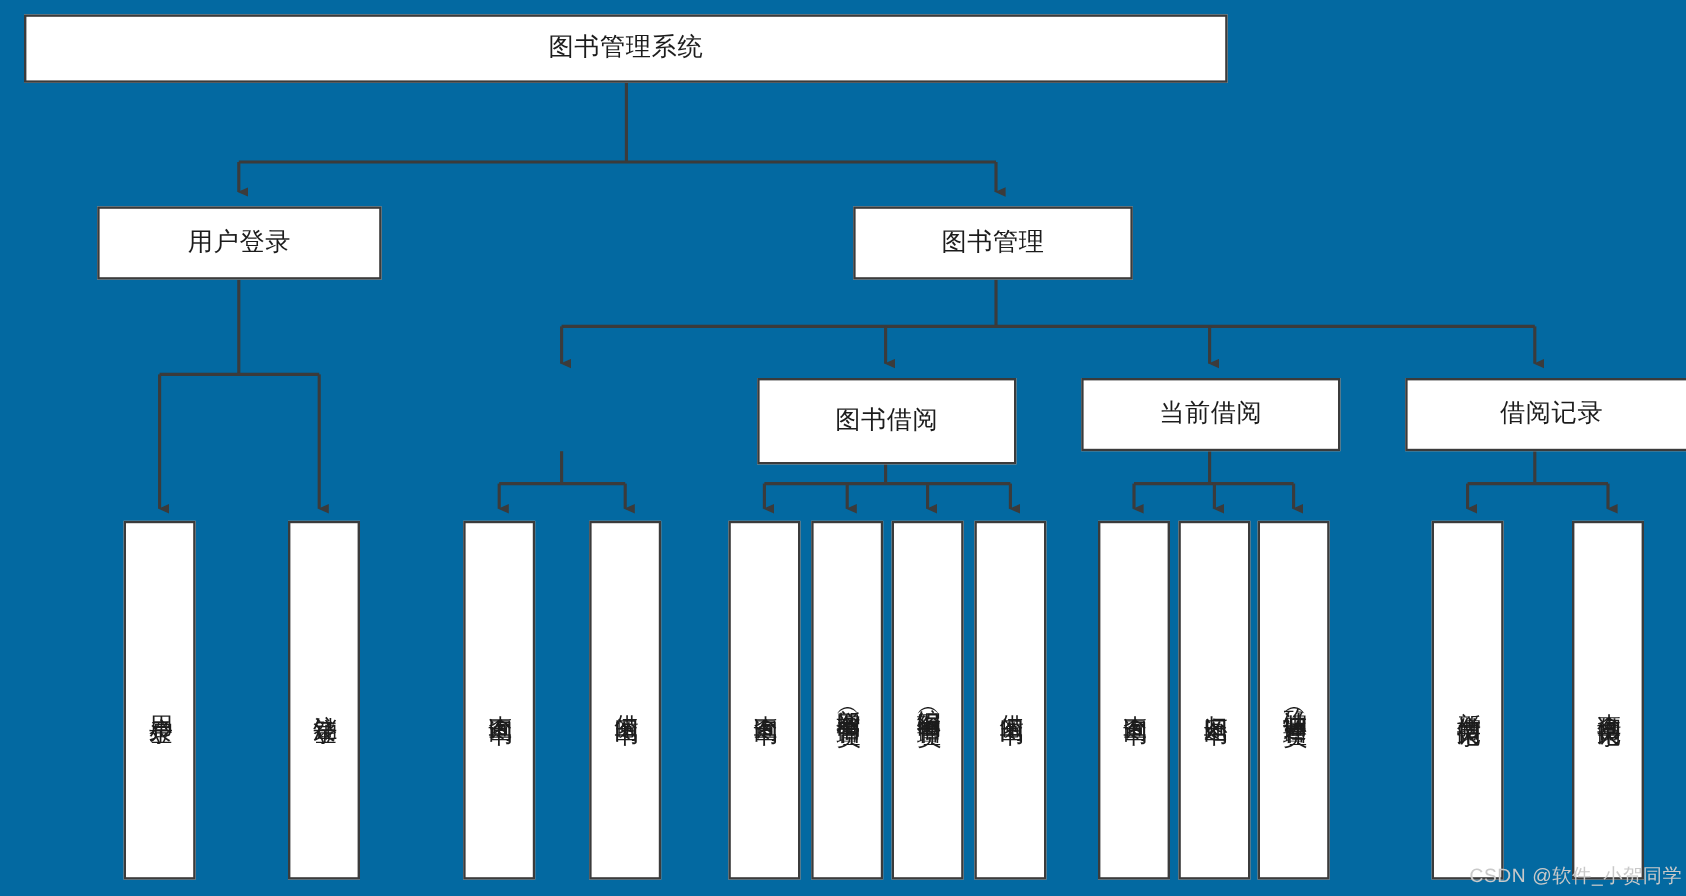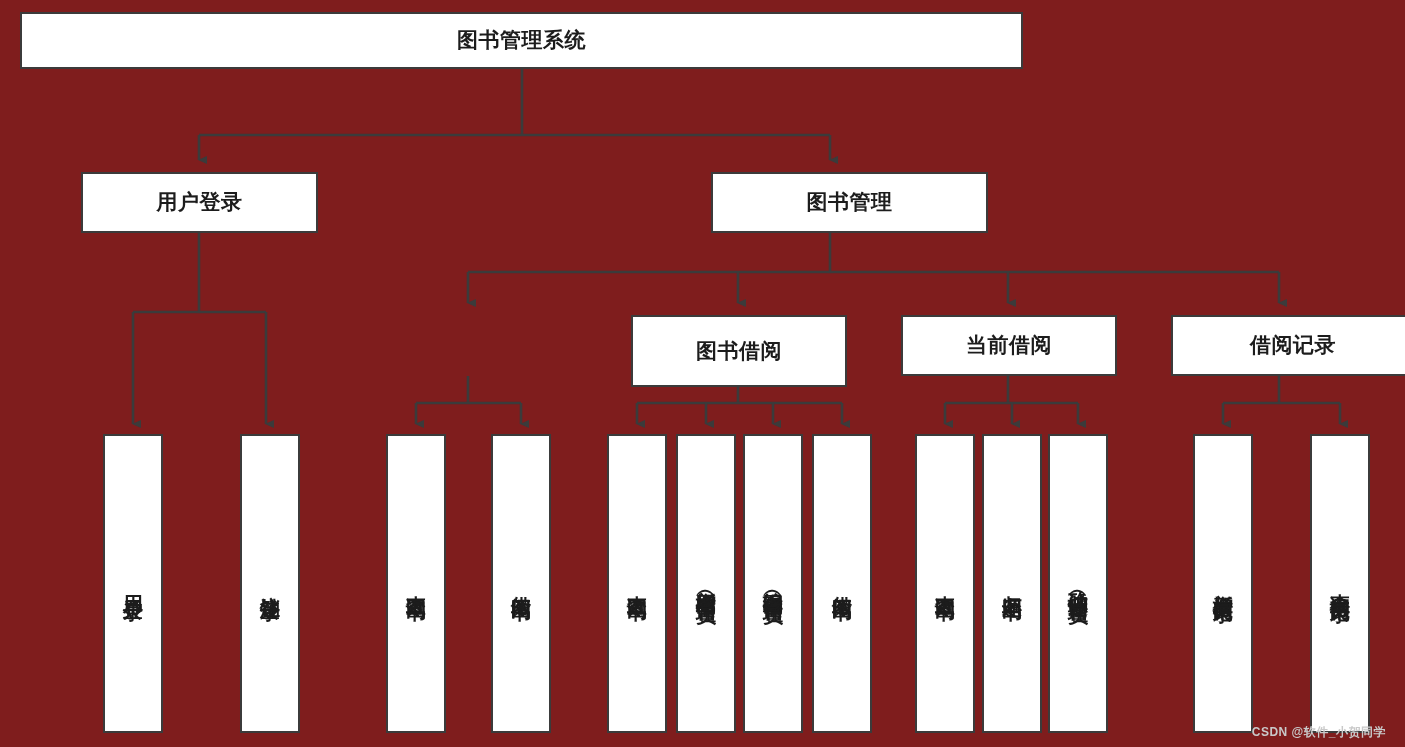--- a/index.html
+++ b/index.html
@@ -8,23 +8,22 @@
     padding: 0;
     background: #ffffff;
   }
   body {
     font-family: "Liberation Sans", "DejaVu Sans", sans-serif;
   }
   #canvas {
     position: relative;
     width: 1405px;
     height: 747px;
-    background: #7f1d1d;
+    background: #0369a1;
     overflow: hidden;
-    font-weight: bold;
   }
   svg.edges {
     position: absolute;
     left: 0;
     top: 0;
     width: 1405px;
     height: 747px;
     pointer-events: none;
   }
   .node {
@@ -51,23 +50,23 @@
     padding: 4px 0;
   }
   .node.v .vtext {
     writing-mode: vertical-rl;
     text-orientation: upright;
     white-space: normal;
     max-height: 100%;
   }
   .watermark {
     position: absolute;
-    right: 19px;
+    right: 3px;
     bottom: 6px;
-    font-size: 12px;
+    font-size: 16px;
     color: #c9c9c9;
     letter-spacing: 0.5px;
     white-space: nowrap;
   }
 </style>
 </head>
 <body>
 
 <div id="canvas">
 
@@ -121,21 +120,21 @@
     </g>
   </svg>
 
   <div class="node h" style="left:20px; top:12px; width:1003px; height:57px;">
     <span>图书管理系统</span>
   </div>
 
   <div class="node h" style="left:81px; top:172px; width:237px; height:61px;">
     <span>用户登录</span>
   </div>
-  <div class="node h" style="left:711px; top:172px; width:277px; height:61px;">
+  <div class="node h" style="left:711px; top:172px; width:233px; height:61px;">
     <span>图书管理</span>
   </div>
 
   <div class="node h" style="left:631px; top:315px; width:216px; height:72px;">
     <span>图书借阅</span>
   </div>
   <div class="node h" style="left:901px; top:315px; width:216px; height:61px;text-align:center;">
     <span>当前借阅</span>
   </div>
   <div class="node h" style="left:1171px; top:315px; width:244px; height:61px;">

